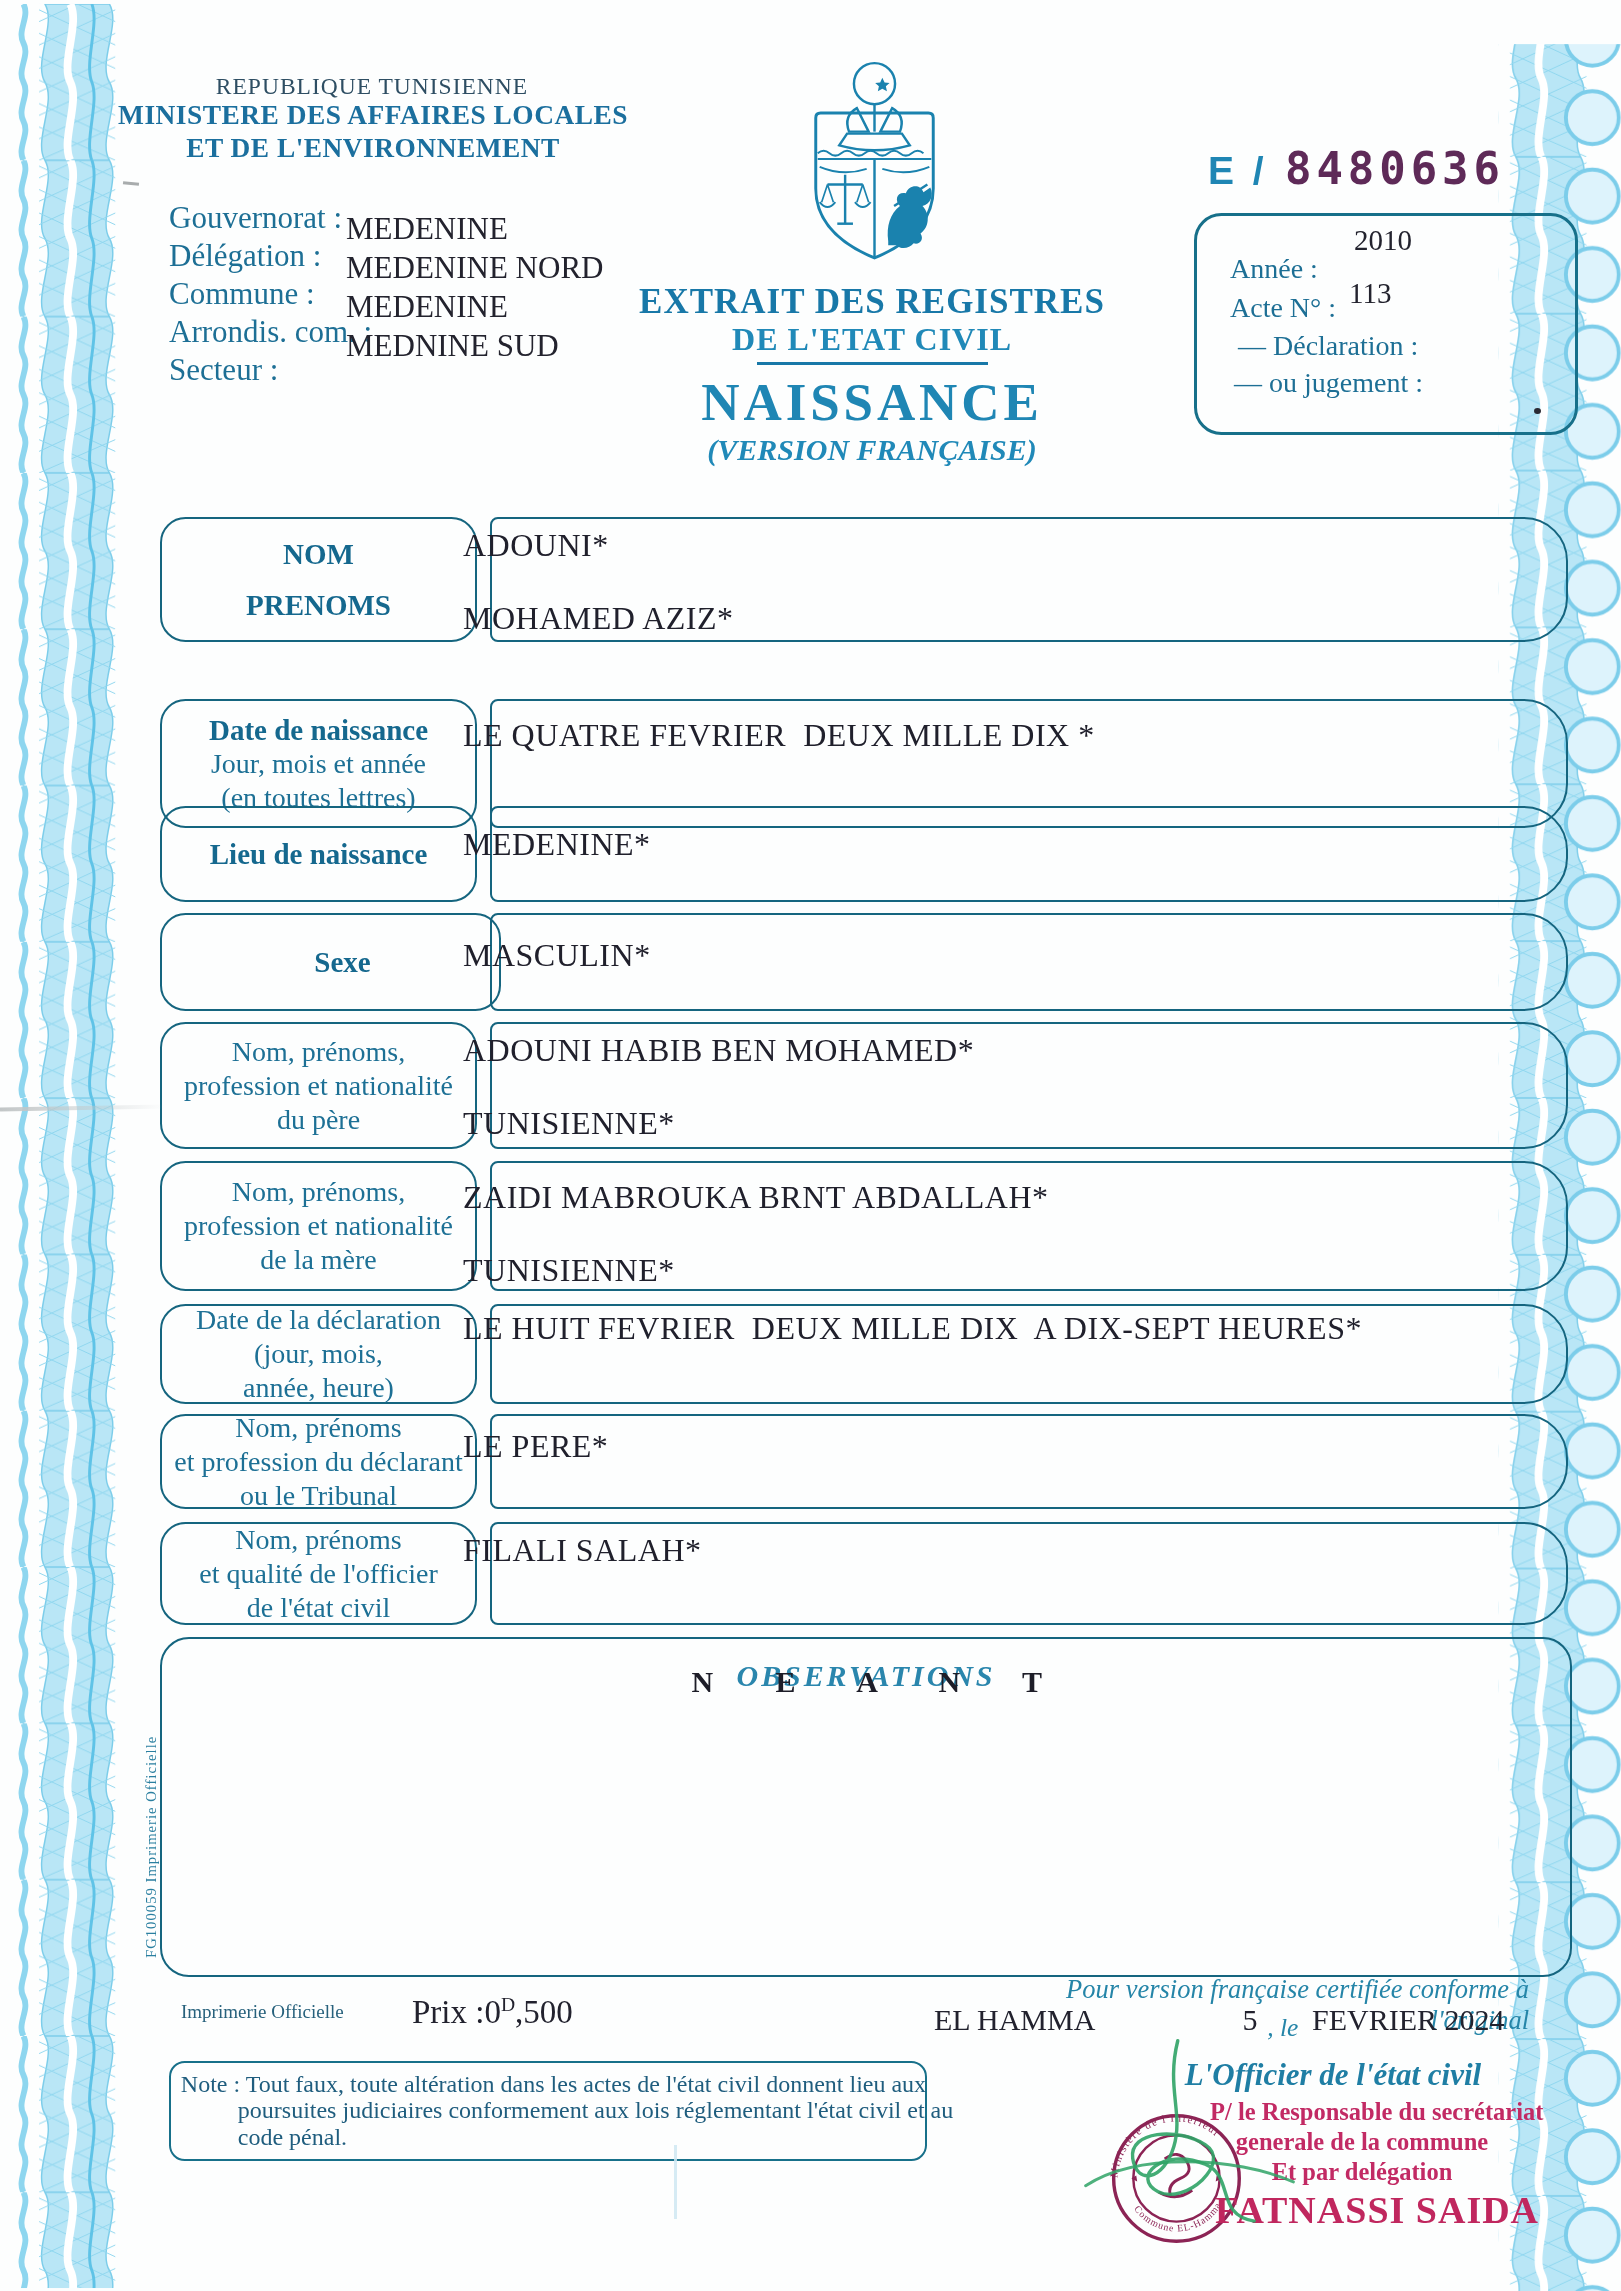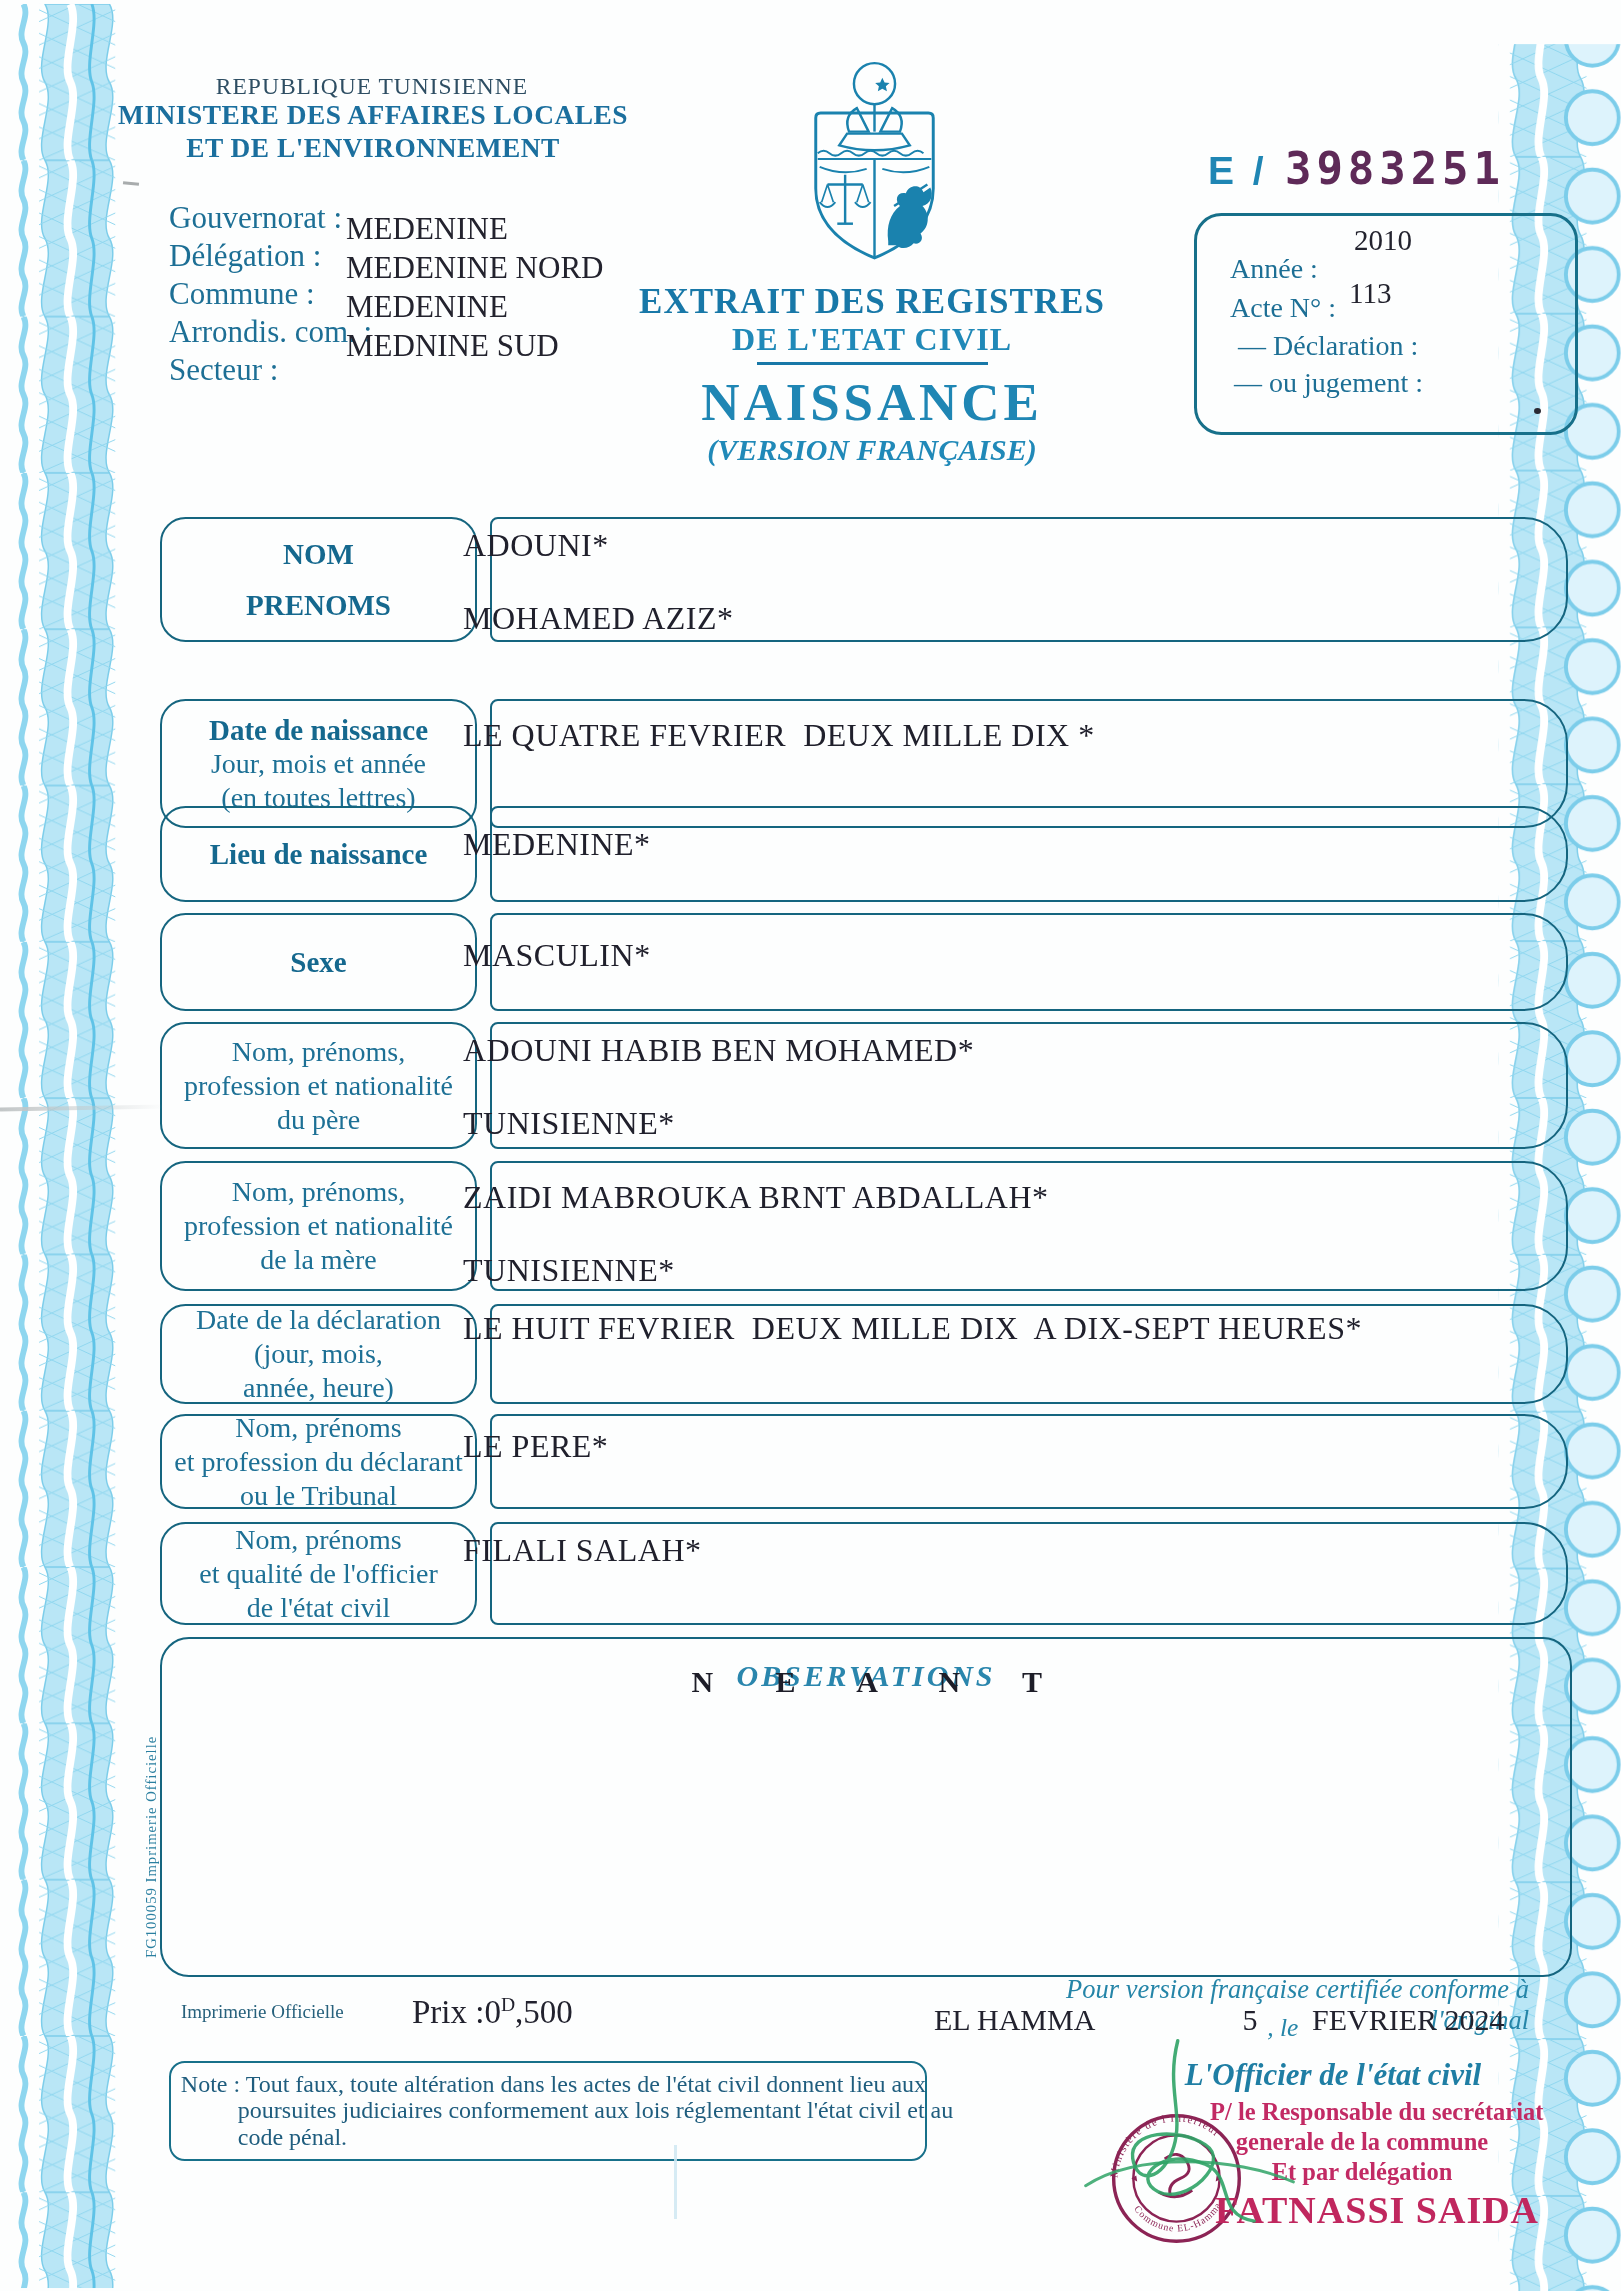--- a/index.html
+++ b/index.html
@@ -164,21 +164,21 @@
   </svg>
 
   <div class="abs titles t-extrait">EXTRAIT DES REGISTRES</div>
   <div class="abs titles t-etat">DE L'ETAT CIVIL</div>
   <div class="abs t-divider"></div>
   <div class="abs titles t-naissance">NAISSANCE</div>
   <div class="abs titles t-version">(VERSION FRANÇAISE)</div>
 
   <div class="abs serial">
     <span class="serial-prefix">E /</span>
-    <span class="serial-number">3983251</span>
+    <span class="serial-number">8480636</span>
   </div>
 
   <div class="abs acte-box">
     <div class="v" style="left:157px;top:7.8px;">2010</div>
     <div class="t" style="left:33px;top:37px;">Année :</div>
     <div class="v" style="left:152px;top:61px;">113</div>
     <div class="t" style="left:33px;top:76px;">Acte N° :</div>
     <div class="t" style="left:41px;top:114px;">— Déclaration :</div>
     <div class="t" style="left:37px;top:151px;text-align:right;">— ou jugement :</div>
   </div>
@@ -206,21 +206,21 @@
       </div>
       <div class="row" style="top: 806px; height: 96px;">
         <div class="label-box" style="gap: 2px;">
           <div class="label-line emph">Lieu de naissance</div>
         </div>
         <div class="value-box">
           <div class="value-line" style="padding-top: 17.6px;">MEDENINE*</div>
         </div>
       </div>
       <div class="row" style="top: 913px; height: 98px;">
-        <div class="label-box" style="gap: 2px;">
+        <div class="label-box" style="gap: 2px; padding-left: 24px;">
           <div class="label-line emph">Sexe</div>
         </div>
         <div class="value-box">
           <div class="value-line" style="padding-top: 21.6px;">MASCULIN*</div>
         </div>
       </div>
       <div class="row" style="top: 1022px; height: 127px;">
         <div class="label-box" style="gap: 2px;">
           <div class="label-line">Nom, prénoms,</div>
           <div class="label-line">profession et nationalité</div>

